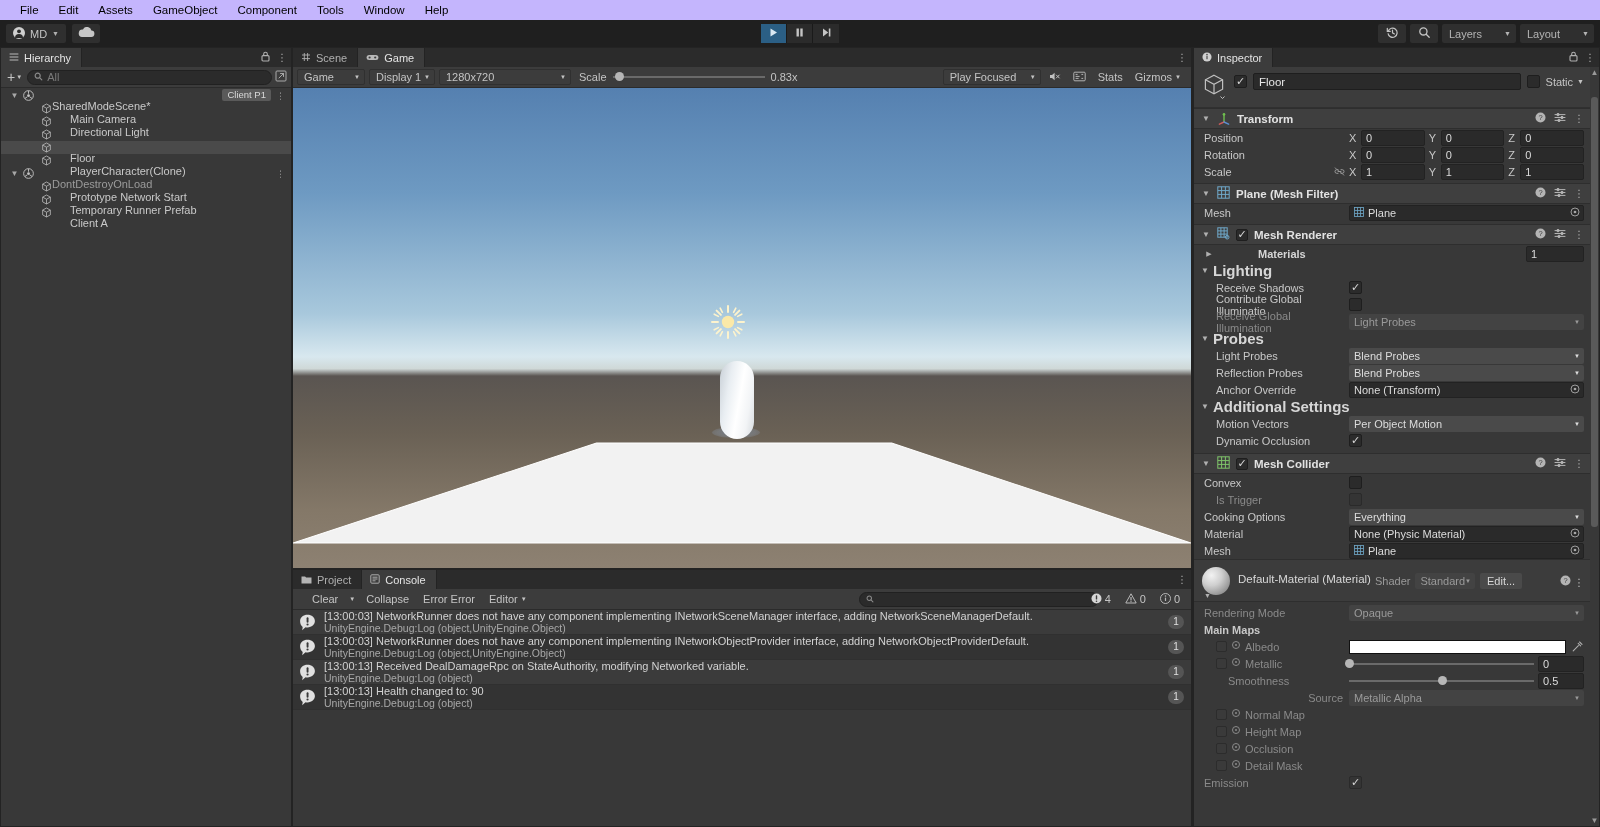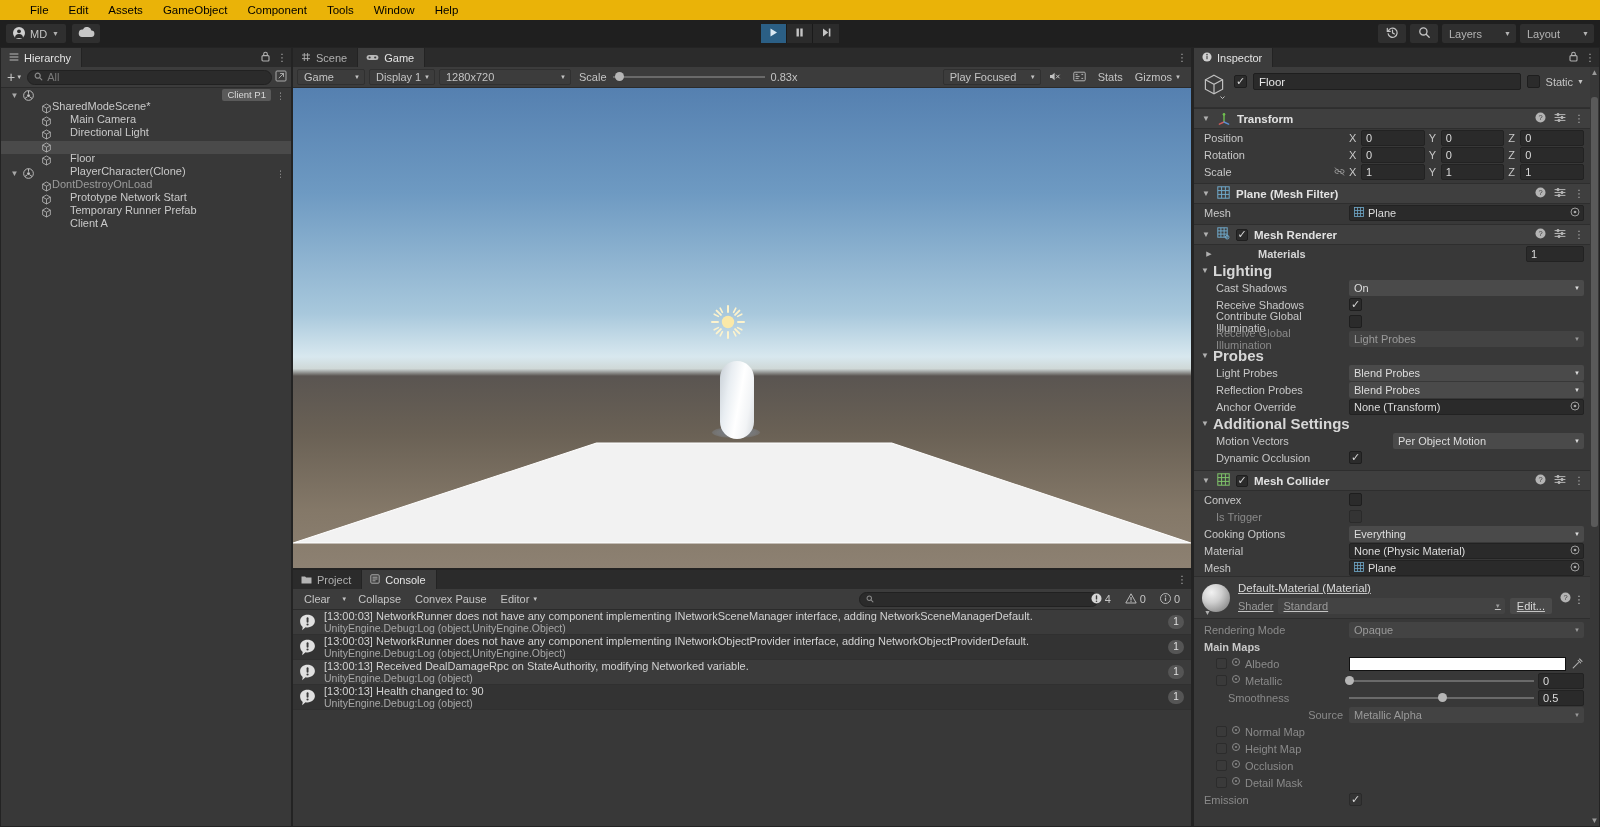--- a/index.html
+++ b/index.html
@@ -9,22 +9,22 @@
     font-family: "Liberation Sans", sans-serif;
     font-size: 11px;
     color: #c4c4c4;
     overflow: hidden;
     -webkit-font-smoothing: antialiased;
   }
   .app { width: 1600px; height: 827px; position: relative; display: flex; flex-direction: column; background: #383838; }
 
   
   .menubar {
-    height: 20px; background: #eab308; display: flex; align-items: center;
-    padding-left: 20px; gap: 0px; flex: 0 0 20px;
+    height: 20px; background: #c4b5fd; display: flex; align-items: center;
+    padding-left: 10px; gap: 0px; flex: 0 0 20px;
   }
   .menubar .mi { color: #000; font-size: 11.5px; padding: 0 10px; line-height: 20px; cursor: default; }
 
   
   .toolbar {
     height: 27px; background: #1f1f1f; display: flex; align-items: center;
     padding: 0 6px; flex: 0 0 27px; position: relative;
   }
   .acct { display: flex; align-items: center; gap: 5px; padding: 0 7px; height: 19px; background: #2f2f2f; border-radius: 2px; }
   .cloud-btn { margin-left: 6px; width: 28px; height: 19px; background: #2f2f2f; border-radius: 2px; display:flex;align-items:center;justify-content:center;}
@@ -112,21 +112,21 @@
     background: linear-gradient(100deg, #c8cfd6 0%, #e9eef2 28%, #ffffff 55%, #f2f4f6 78%, #d6dade 100%);
   }
   .capsule-shadow {
     position: absolute; width: 48px; height: 11px; border-radius: 50%;
     background: radial-gradient(ellipse at center, rgba(120,138,160,0.72) 0%, rgba(140,155,175,0.38) 55%, rgba(160,170,185,0.0) 100%);
   }
 
   
   .console-wrap { height: 258px; flex: 0 0 258px; display: flex; flex-direction: column; }
   .console-toolbar {
-    height: 21px; background: #3c3c3c; display: flex; align-items: center; gap: 0px; padding: 0 4px;
+    height: 21px; background: #3c3c3c; display: flex; align-items: center; gap: 0px; padding: 0 12px;
     border-bottom: 1px solid #2b2b2b; flex: 0 0 21px; position: relative;
   }
   .cbtn { height: 16px; display: flex; align-items: center; gap: 3px; padding: 0 7px; font-size: 11px; color: #c4c4c4; }
   .c-search {
     position: absolute; right: 92px; width: 240px; height: 15px; background: #2b2b2b; border: 1px solid #212121;
     border-radius: 8px; display: flex; align-items: center; padding: 0 6px; gap: 4px; color: #7a7a7a; font-size: 10px;
   }
   .c-counts { position: absolute; right: 4px; display: flex; align-items: center; gap: 0px; }
   .c-count { display: flex; align-items: center; gap: 3px; padding: 0 7px; height: 16px; font-size: 11px; color: #c4c4c4; }
   .console-list { flex: 1 1 auto; background: #383838; overflow: hidden; }
@@ -208,21 +208,21 @@
   .foldrow .ftxt { font-size: 15px; font-weight: bold; color: #d6d6d6; }
 
   .mat-header {
     display: flex; align-items: center; gap: 8px; padding: 5px 6px 4px 8px; background: #3c3c3c;
     border-top: 1px solid #2e2e2e; position: relative; height: 42px;
   }
   .mat-sphere {
     width: 28px; height: 28px; border-radius: 50%; flex: 0 0 28px;
     background: radial-gradient(circle at 34% 30%, #f2f2f2 0%, #cfcfcf 38%, #9a9a9a 72%, #717171 100%);
   }
-  .mat-right { flex: 1 1 auto; display: flex; flex-direction: column; gap: 4px; text-decoration: underline; }
+  .mat-right { flex: 1 1 auto; display: flex; flex-direction: row; gap: 4px; }
   .mat-title { font-size: 11.5px; color: #d8d8d8; }
   .shaderrow { display: flex; align-items: center; gap: 5px; }
   .shaderrow .lbl { font-size: 11px; color: #9a9a9a; }
   .editbtn {
     height: 16px; background: #4a4a4a; border-radius: 2px; display: flex; align-items: center;
     padding: 0 7px; font-size: 11px; color: #d8d8d8;
   }
   .colorswatch { height: 14px; background: #ffffff; border: 1px solid #111; flex: 1 1 auto; }
   .eyed { width: 14px; display: flex; align-items: center; justify-content: center; color: #b0b0b0; }
   .sld { display: flex; align-items: center; gap: 6px; flex: 1 1 auto; }
@@ -613,21 +613,21 @@
           <div class="cbtn">
             <span>Clear</span>
           </div>
           <div class="cbtn" style="padding:0 4px;">
             <span style="font-size:6px;">▼</span>
           </div>
           <div class="cbtn">
             <span>Collapse</span>
           </div>
           <div class="cbtn">
-            <span>Convex Pause</span>
+            <span>Error Error</span>
           </div>
           <div class="cbtn">
             <span>Editor</span>
             <span style="font-size:6px;">▼</span>
           </div>
           <div class="c-search">
             <span>
               <svg width="8" height="8" viewBox="0 0 9 9" fill="none" stroke="#8a8a8a" stroke-width="1.2">
                   <circle cx="3.7" cy="3.7" r="2.5"></circle>
                   <path d="M5.6 5.6l2.2 2.2" stroke-linecap="round"></path>
@@ -955,29 +955,20 @@
                 </span>
               </span>
             </div>
 
             <div class="foldrow">
               <span class="tw">▼</span>
               <span class="ftxt">Lighting</span>
             </div>
 
             <div class="prow">
-              <span class="plabel ind1">Cast Shadows</span>
-              <span class="pbody">
-                <span class="ddfield" style="flex:1 1 auto;">
-                  <span>On</span>
-                  <span style="font-size:6px;">▼</span>
-                </span>
-              </span>
-            </div>
-            <div class="prow">
               <span class="plabel ind1">Receive Shadows</span>
               <span class="pbody">
                   <span class="chk on"></span>
                 </span>
             </div>
             <div class="prow">
               <span class="plabel ind1">Contribute Global Illuminatio</span>
               <span class="pbody">
                   <span class="chk off"></span>
                 </span>
@@ -1027,21 +1018,21 @@
               </span>
             </div>
 
             <div class="foldrow">
               <span class="tw">▼</span>
               <span class="ftxt">Additional Settings</span>
             </div>
             <div class="prow">
               <span class="plabel ind1">Motion Vectors</span>
               <span class="pbody">
-                <span class="ddfield" style="flex:1 1 auto;margin-left:44px;">
+                <span class="ddfield" style="flex:1 1 auto;">
                   <span>Per Object Motion</span>
                   <span style="font-size:6px;">▼</span>
                 </span>
               </span>
             </div>
             <div class="prow">
               <span class="plabel ind1">Dynamic Occlusion</span>
               <span class="pbody">
                   <span class="chk on"></span>
                 </span>

